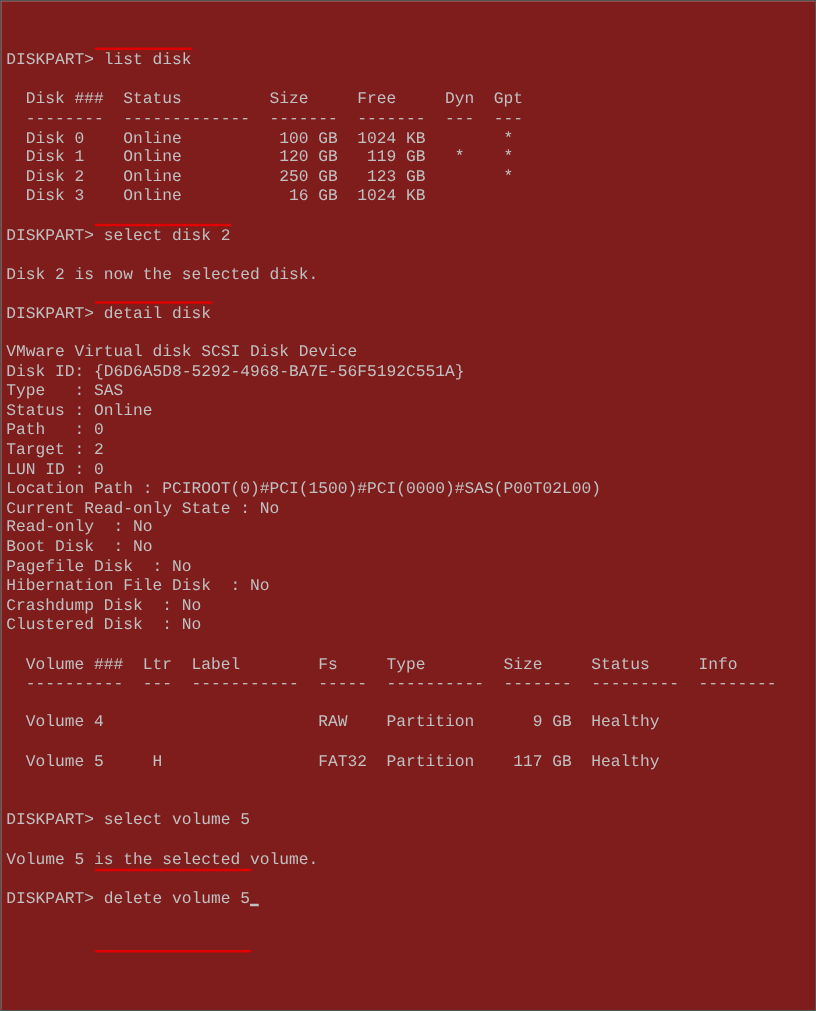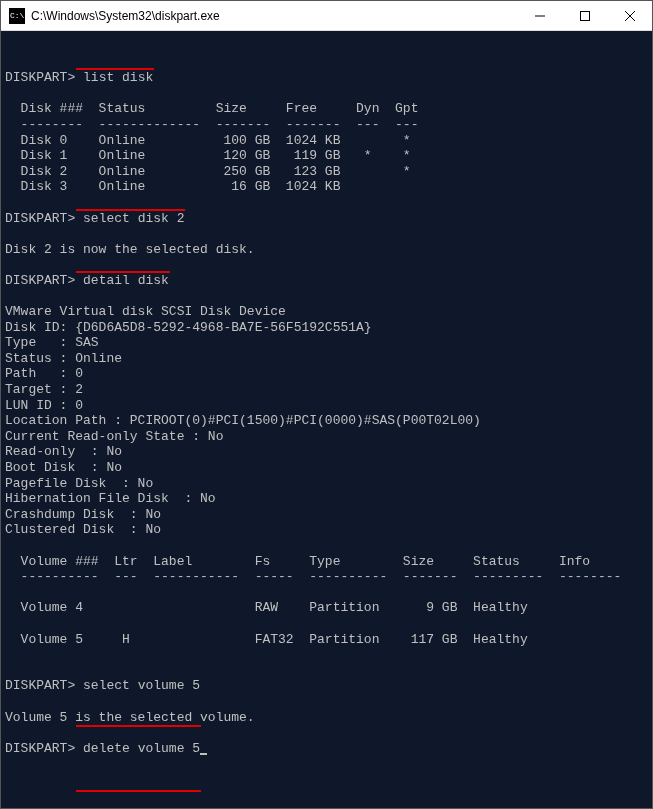--- a/index.html
+++ b/index.html
@@ -55,21 +55,21 @@
       display: flex;
       align-items: center;
       justify-content: center;
       font-family: 'Segoe UI', sans-serif;
       font-size: 11px;
       color: #000;
     }
     .tb-btn svg { width: 10px; height: 10px; }
     .terminal {
       flex: 1;
-      background: #0f172a;
+      background: #7f1d1d;
       color: #c0c0c0;
       font-size: 13px;
       line-height: 1.2;
       padding: 8px 4px;
       white-space: pre;
       overflow: hidden;
       position: relative;
     }
     .underline {
       position: absolute;
@@ -82,42 +82,20 @@
       height: 2px;
       background: #c0c0c0;
       vertical-align: bottom;
       margin-bottom: 1px;
     }
   </style>
 </head>
 <body>
 
 <div class="window">
-  <div class="titlebar">
-    <div class="titlebar-icon"></div>
-    <div class="titlebar-text">C:\Windows\System32\diskpart.exe</div>
-    <div class="titlebar-controls">
-      <div class="tb-btn">
-        <svg viewBox="0 0 10 10">
-            <line x1="0" y1="5" x2="10" y2="5" stroke="#000" stroke-width="1"></line>
-          </svg>
-      </div>
-      <div class="tb-btn">
-        <svg viewBox="0 0 10 10">
-            <rect x="0.5" y="0.5" width="9" height="9" fill="none" stroke="#000" stroke-width="1"></rect>
-          </svg>
-      </div>
-      <div class="tb-btn">
-        <svg viewBox="0 0 10 10">
-            <line x1="0" y1="0" x2="10" y2="10" stroke="#000" stroke-width="1"></line>
-            <line x1="10" y1="0" x2="0" y2="10" stroke="#000" stroke-width="1"></line>
-          </svg>
-      </div>
-    </div>
-  </div>
 
   <div class="terminal">
 <span> </span>
 <span>DISKPART&gt;</span> <span>list disk</span>
 
 <span>  Disk ###  Status         Size     Free     Dyn  Gpt</span>
 <span>  --------  -------------  -------  -------  ---  ---</span>
 <span>  Disk 0    Online          100 GB  1024 KB        *</span>
 <span>  Disk 1    Online          120 GB   119 GB   *    *</span>
 <span>  Disk 2    Online          250 GB   123 GB        *</span>

